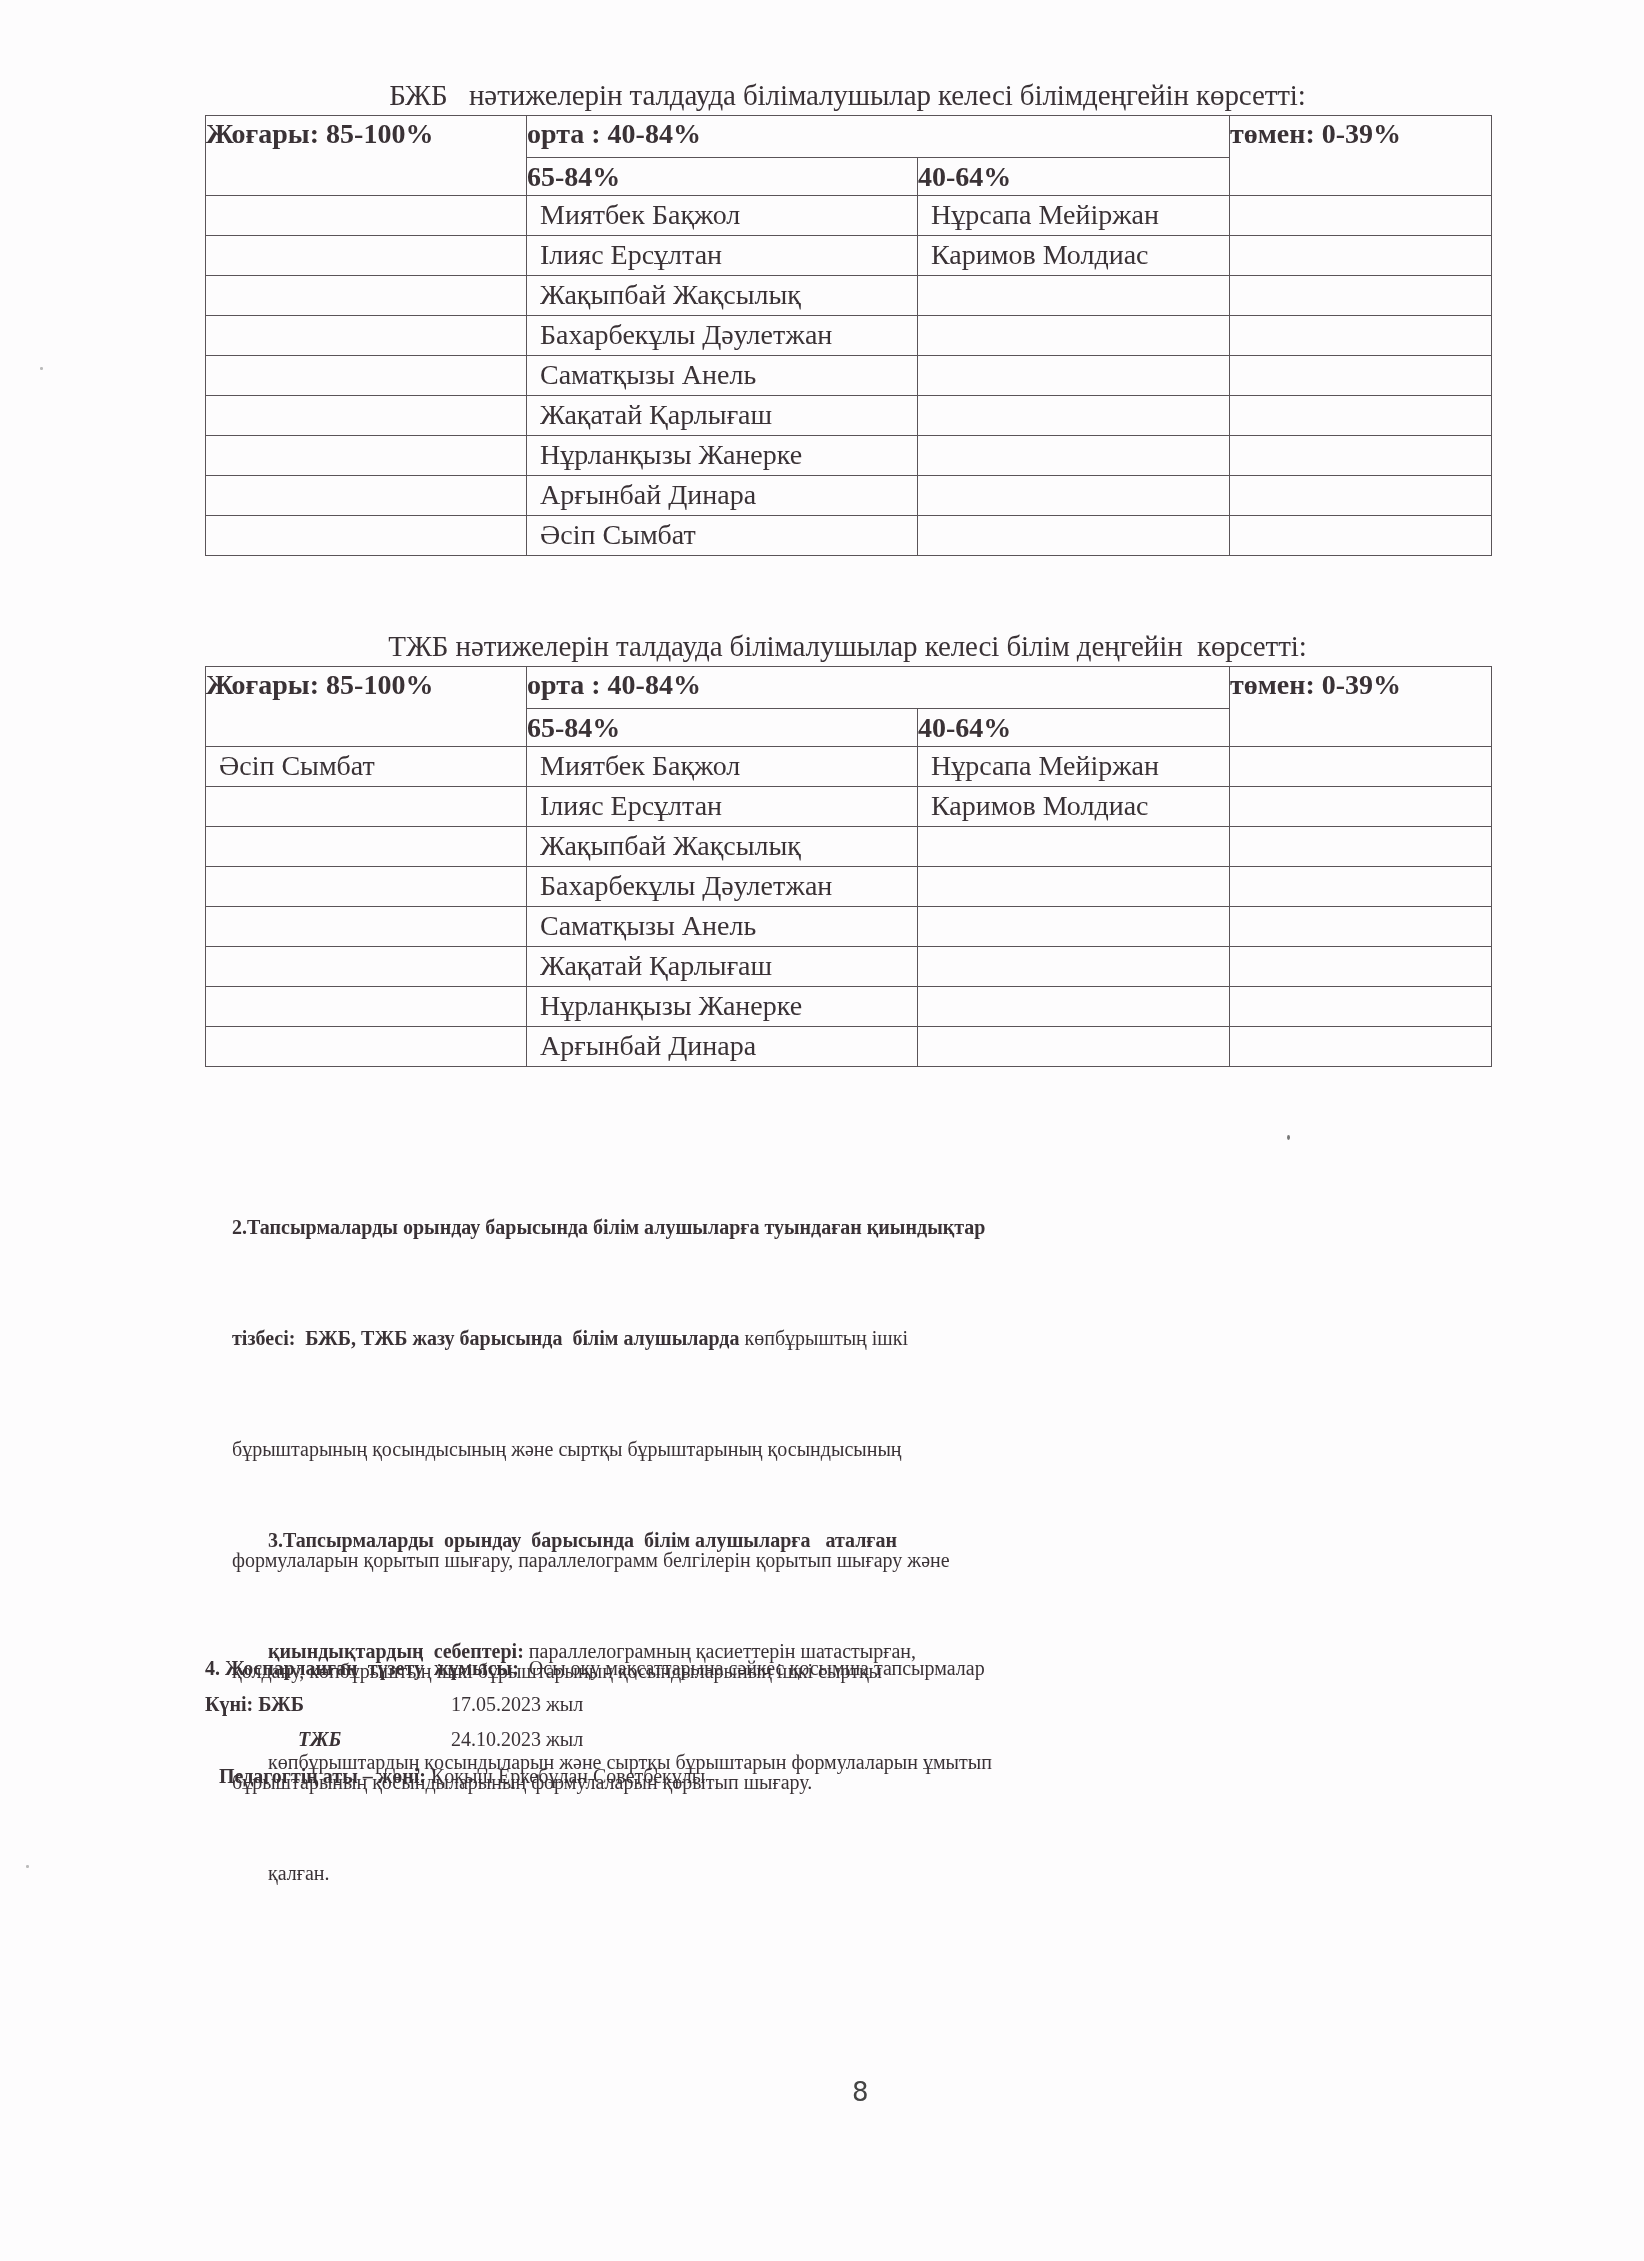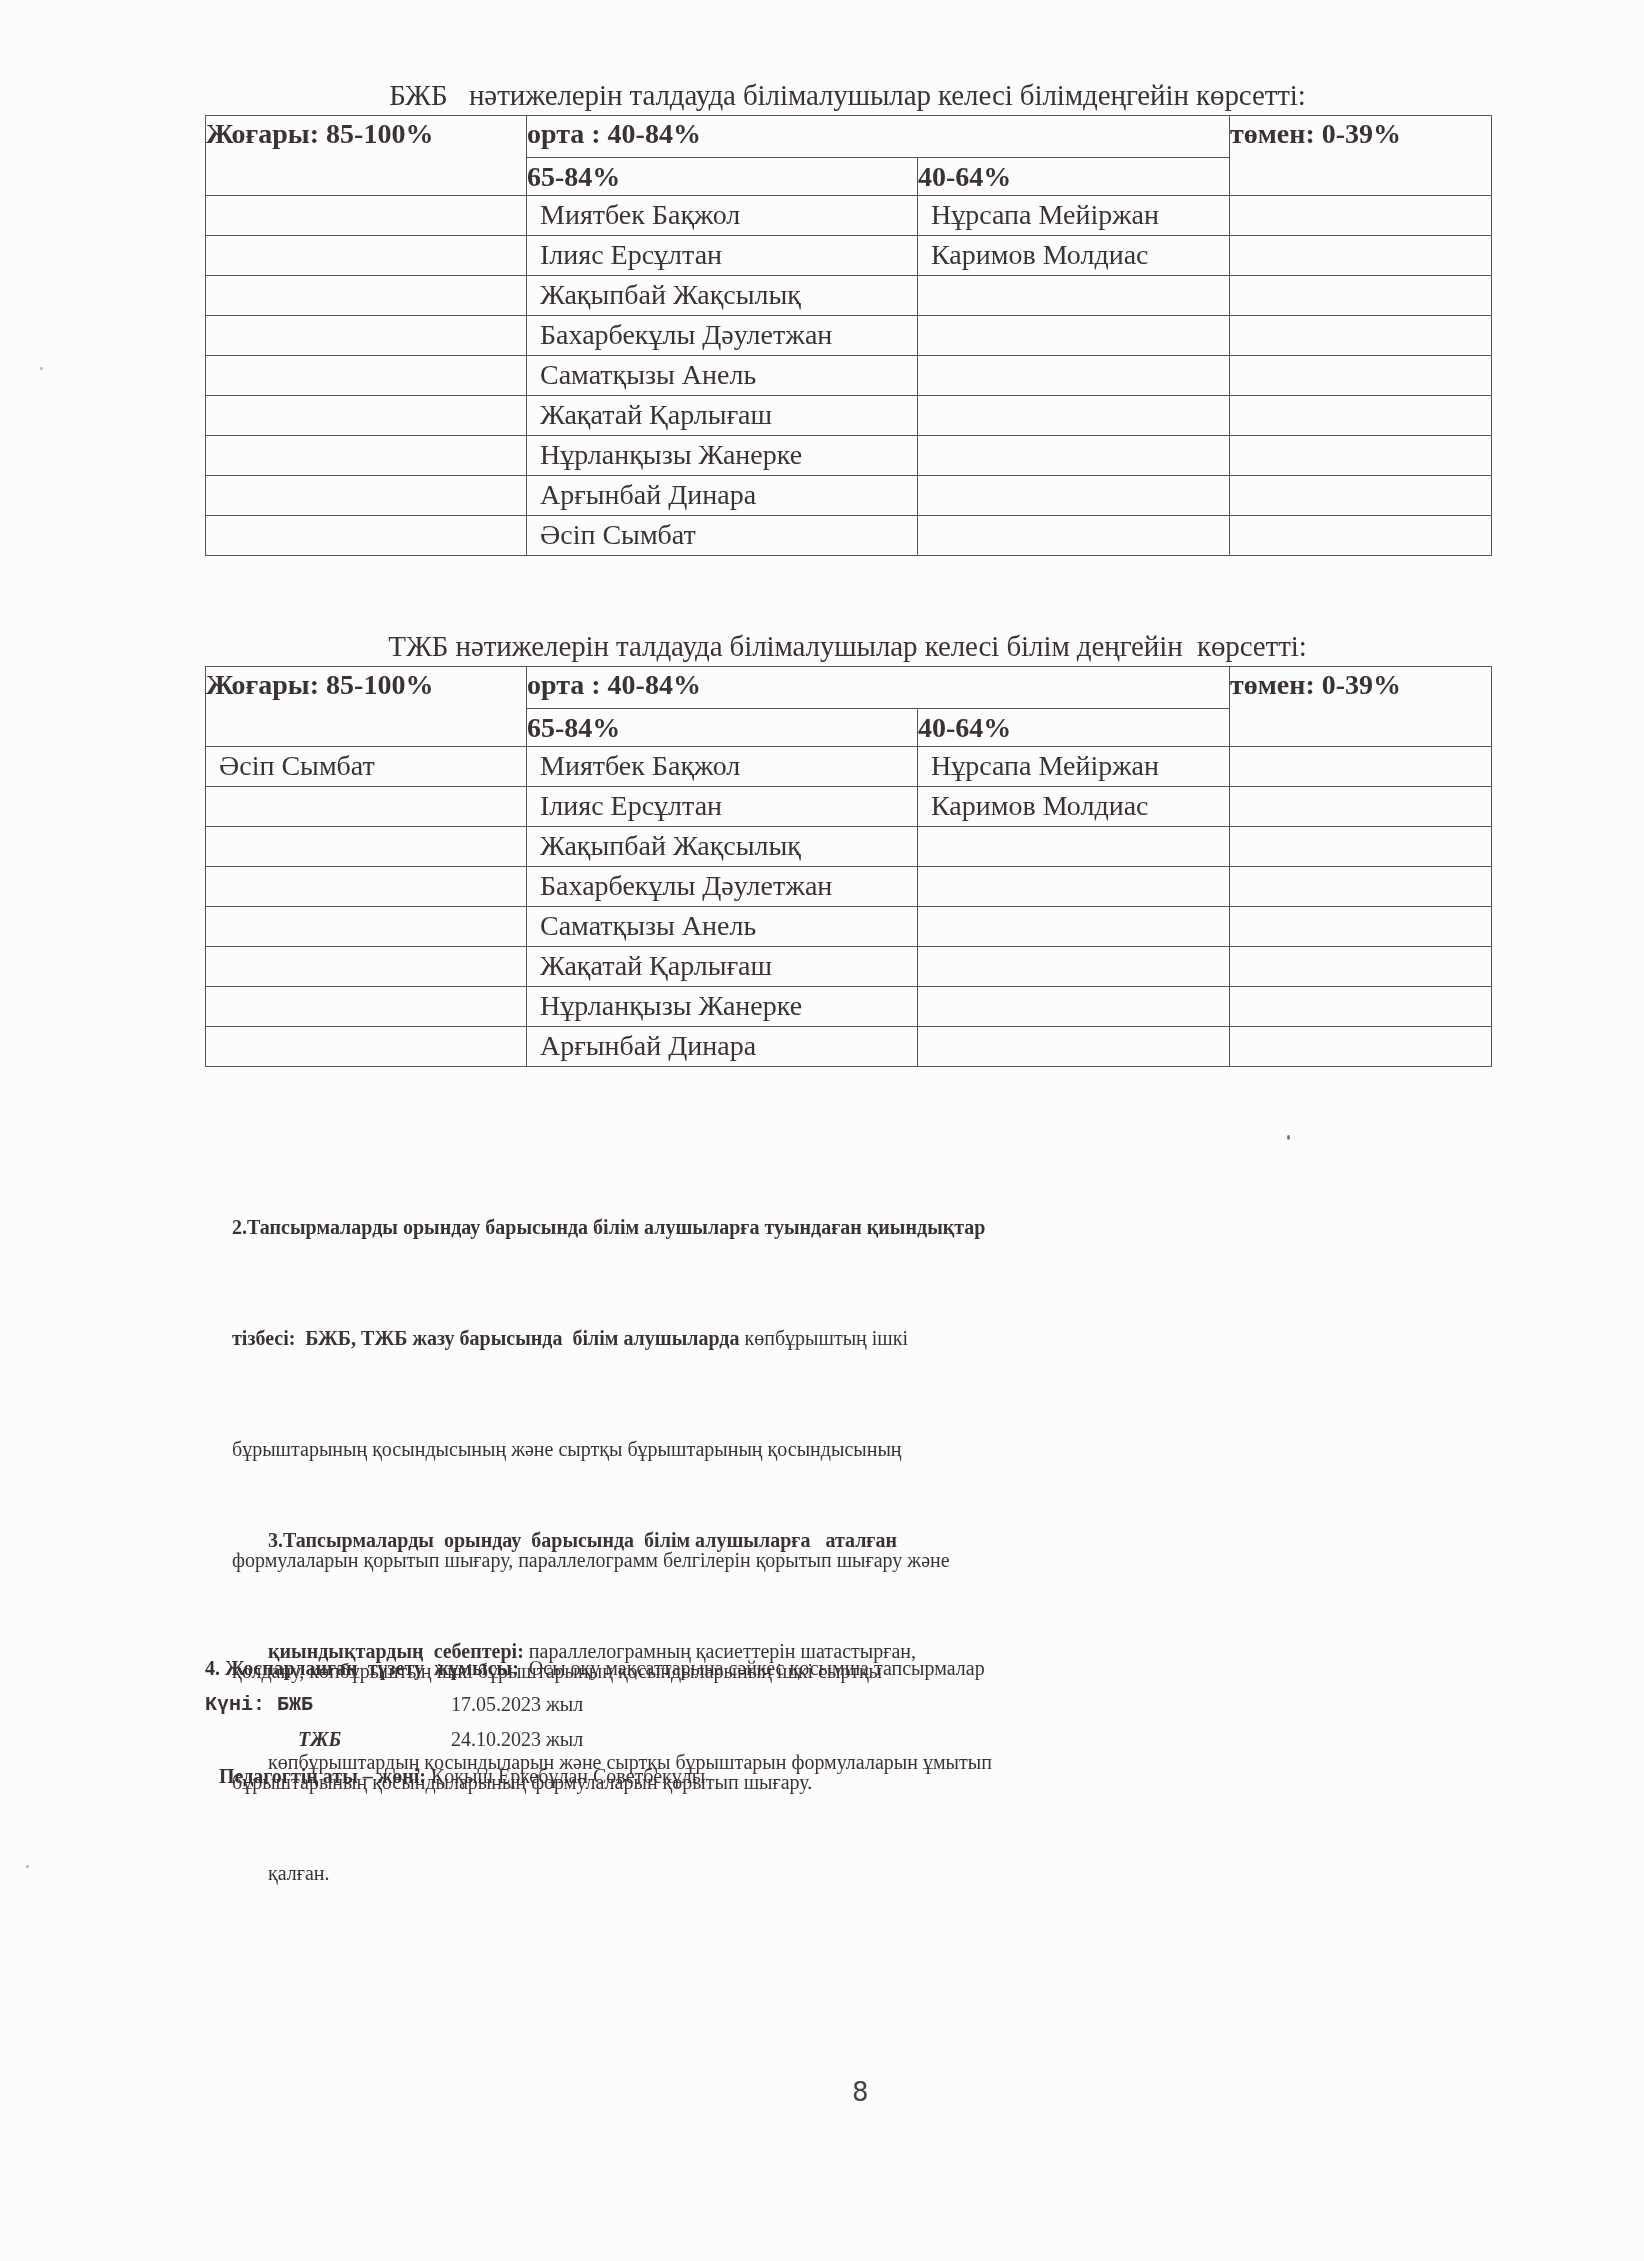--- a/index.html
+++ b/index.html
@@ -194,21 +194,21 @@
   <div class="b">3.Тапсырмаларды  орындау  барысында  білім алушыларға   аталған</div>
   <div><span class="b">қиындықтардың  себептері:</span><span> параллелограмның қасиеттерін шатастырған,</span></div>
   <div>көпбұрыштардың қосындыларын және сыртқы бұрыштарын формулаларын ұмытып</div>
   <div>қалған.</div>
 </div>
 
 <div class="para" style="left:205px; top:1576px;">
   <div><span class="b">4. Жоспарланған  түзету  жұмысы:</span><span>  Осы оқу мақсаттарына сәйкес қосымша тапсырмалар</span></div>
 </div>
 
-<div class="para b" style="left:205px; top:1686px;font-family:Liberation Mono, monospace;"><span>Күні:</span> <span>БЖБ</span></div>
+<div class="para b" style="left:205px; top:1686px;"><span>Күні:</span> <span>БЖБ</span></div>
 <div class="para" style="left:451px; top:1686px;">17.05.2023 жыл</div>
 <div class="para b" style="left:298px; top:1721px;font-style:italic;">ТЖБ</div>
 <div class="para" style="left:451px; top:1721px;">24.10.2023 жыл</div>
 
 <div class="para" style="left:205px; top:1758px;margin-left:14px;"><span class="b">Педагогтің аты – жөні:</span><span> Қоқыш Еркебұлан Советбекұлы</span></div>
 
 <div class="pagenum">8</div>
 
 <div class="speck" style="left:1287px; top:1135px;"></div>
 <div class="speck" style="left:40px; top:367px; width:2.6px; height:2.6px; background:#bbb;"></div>

